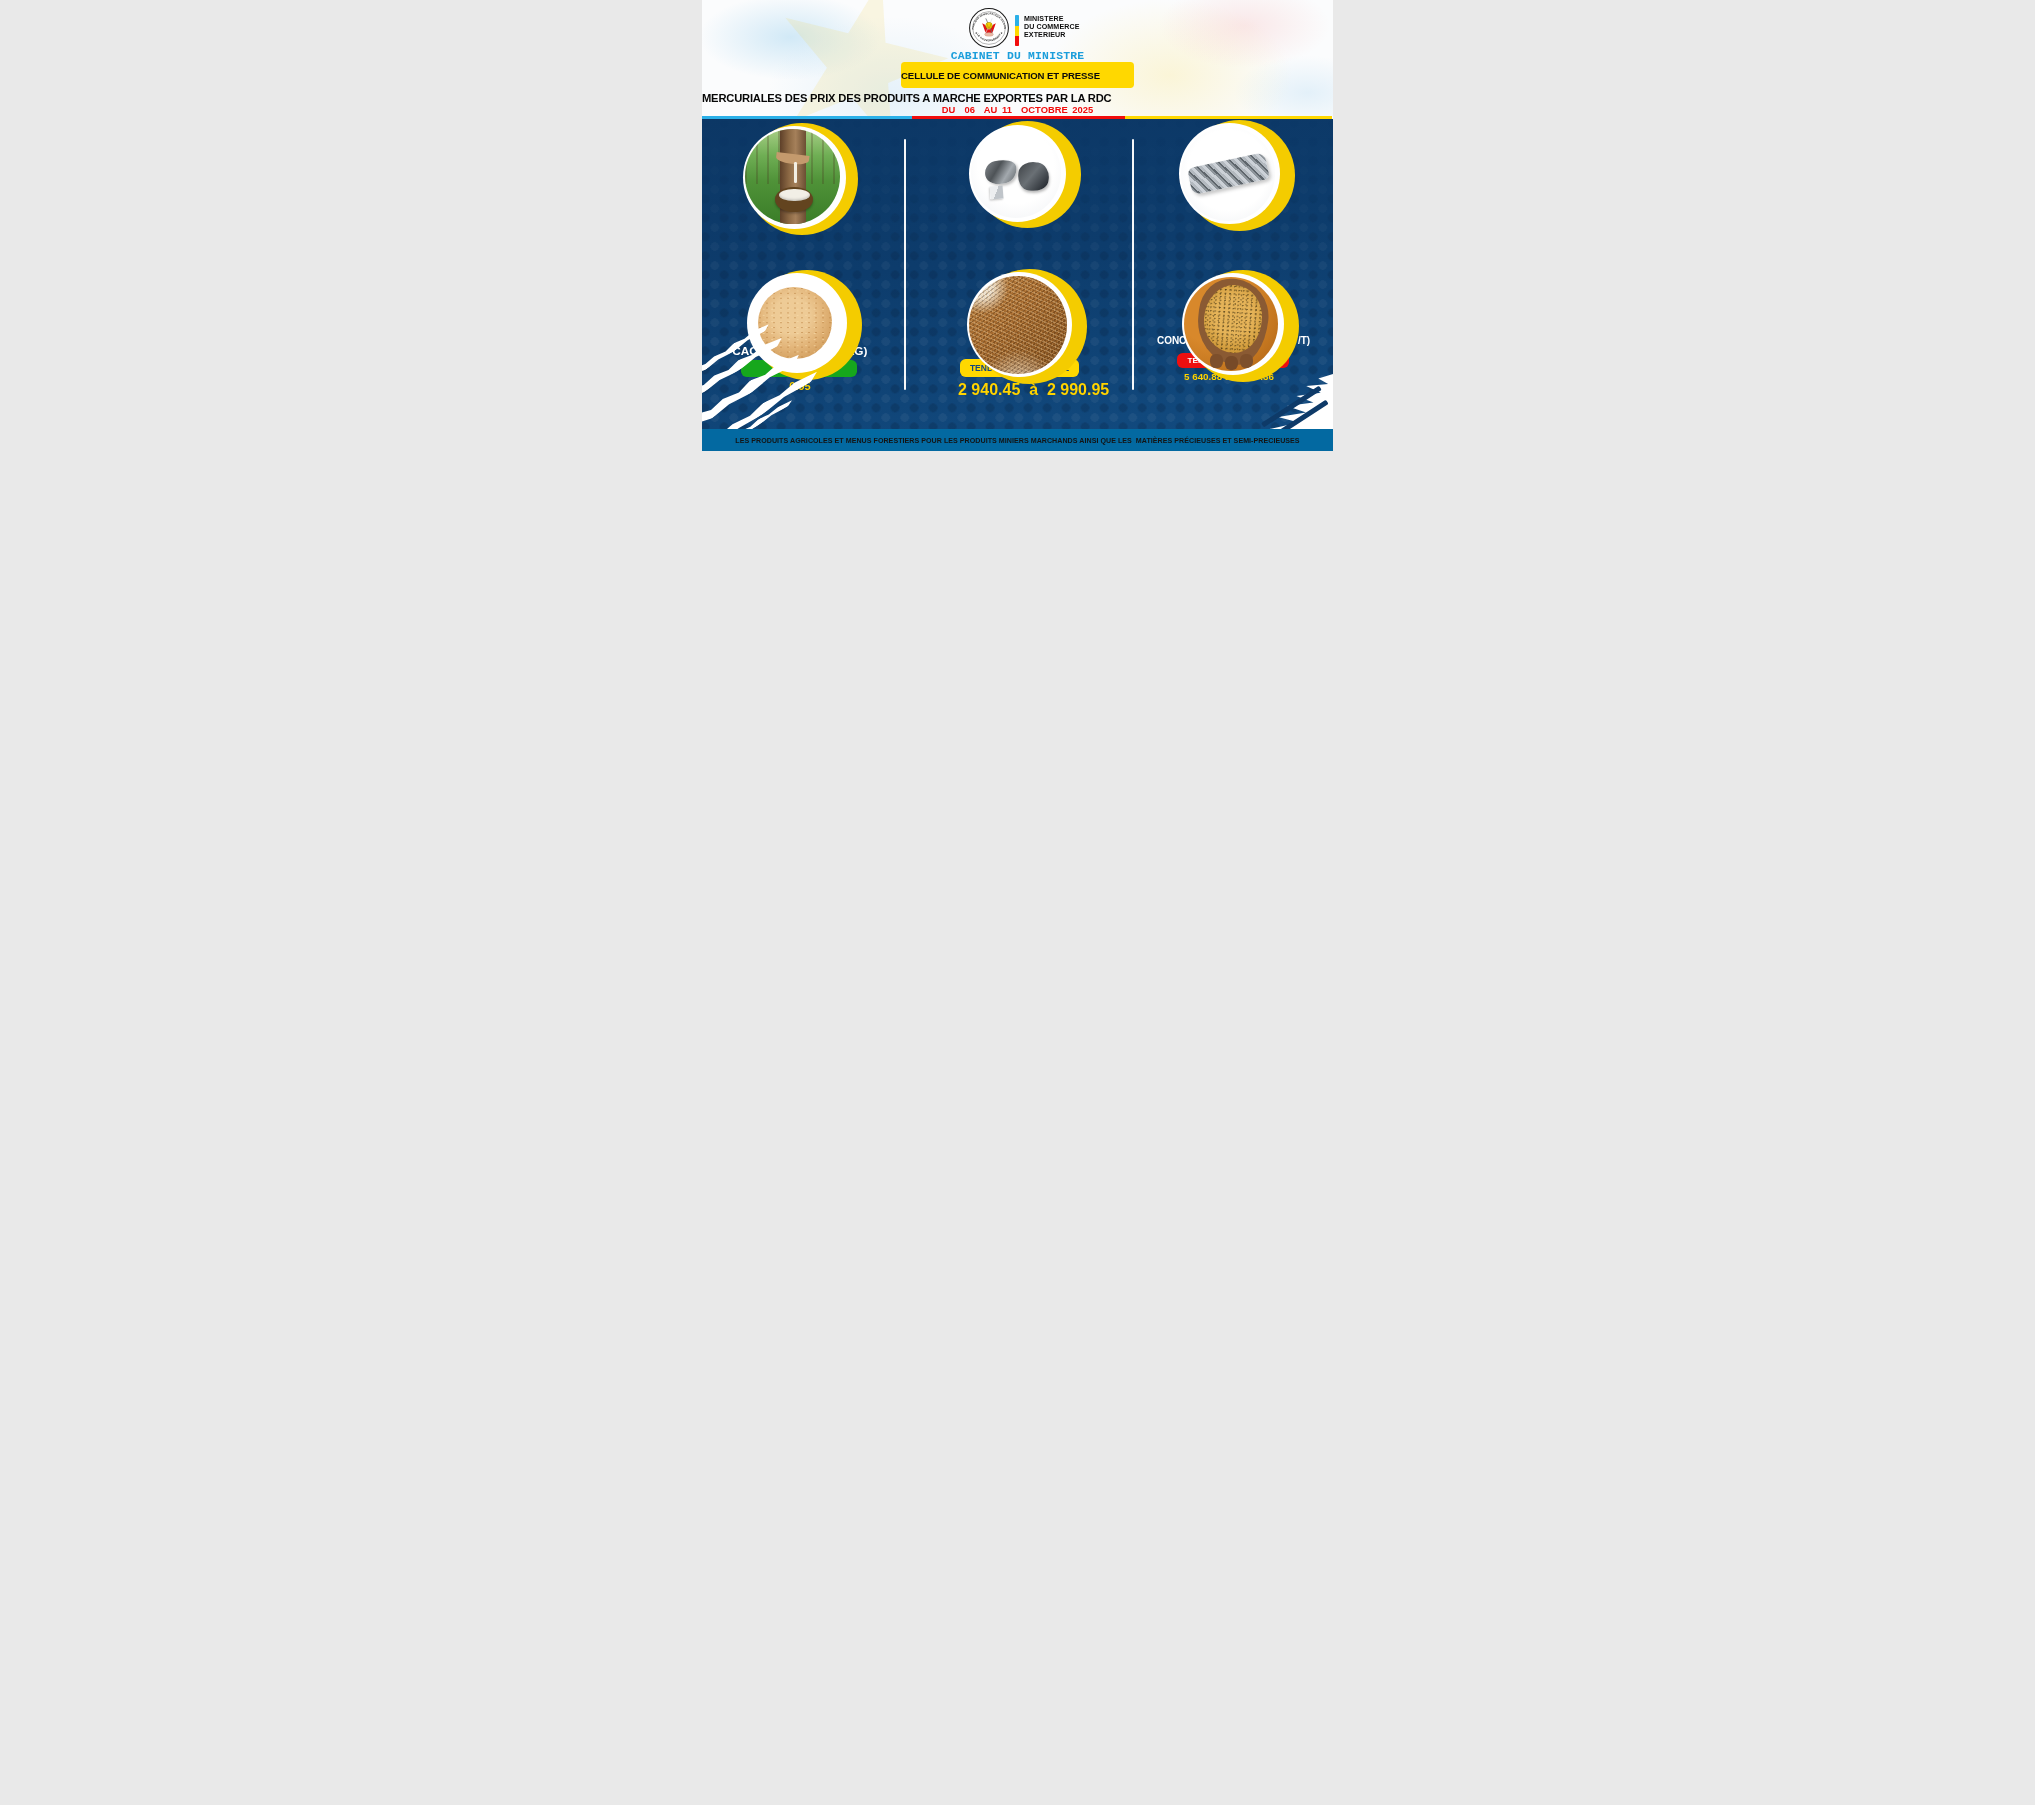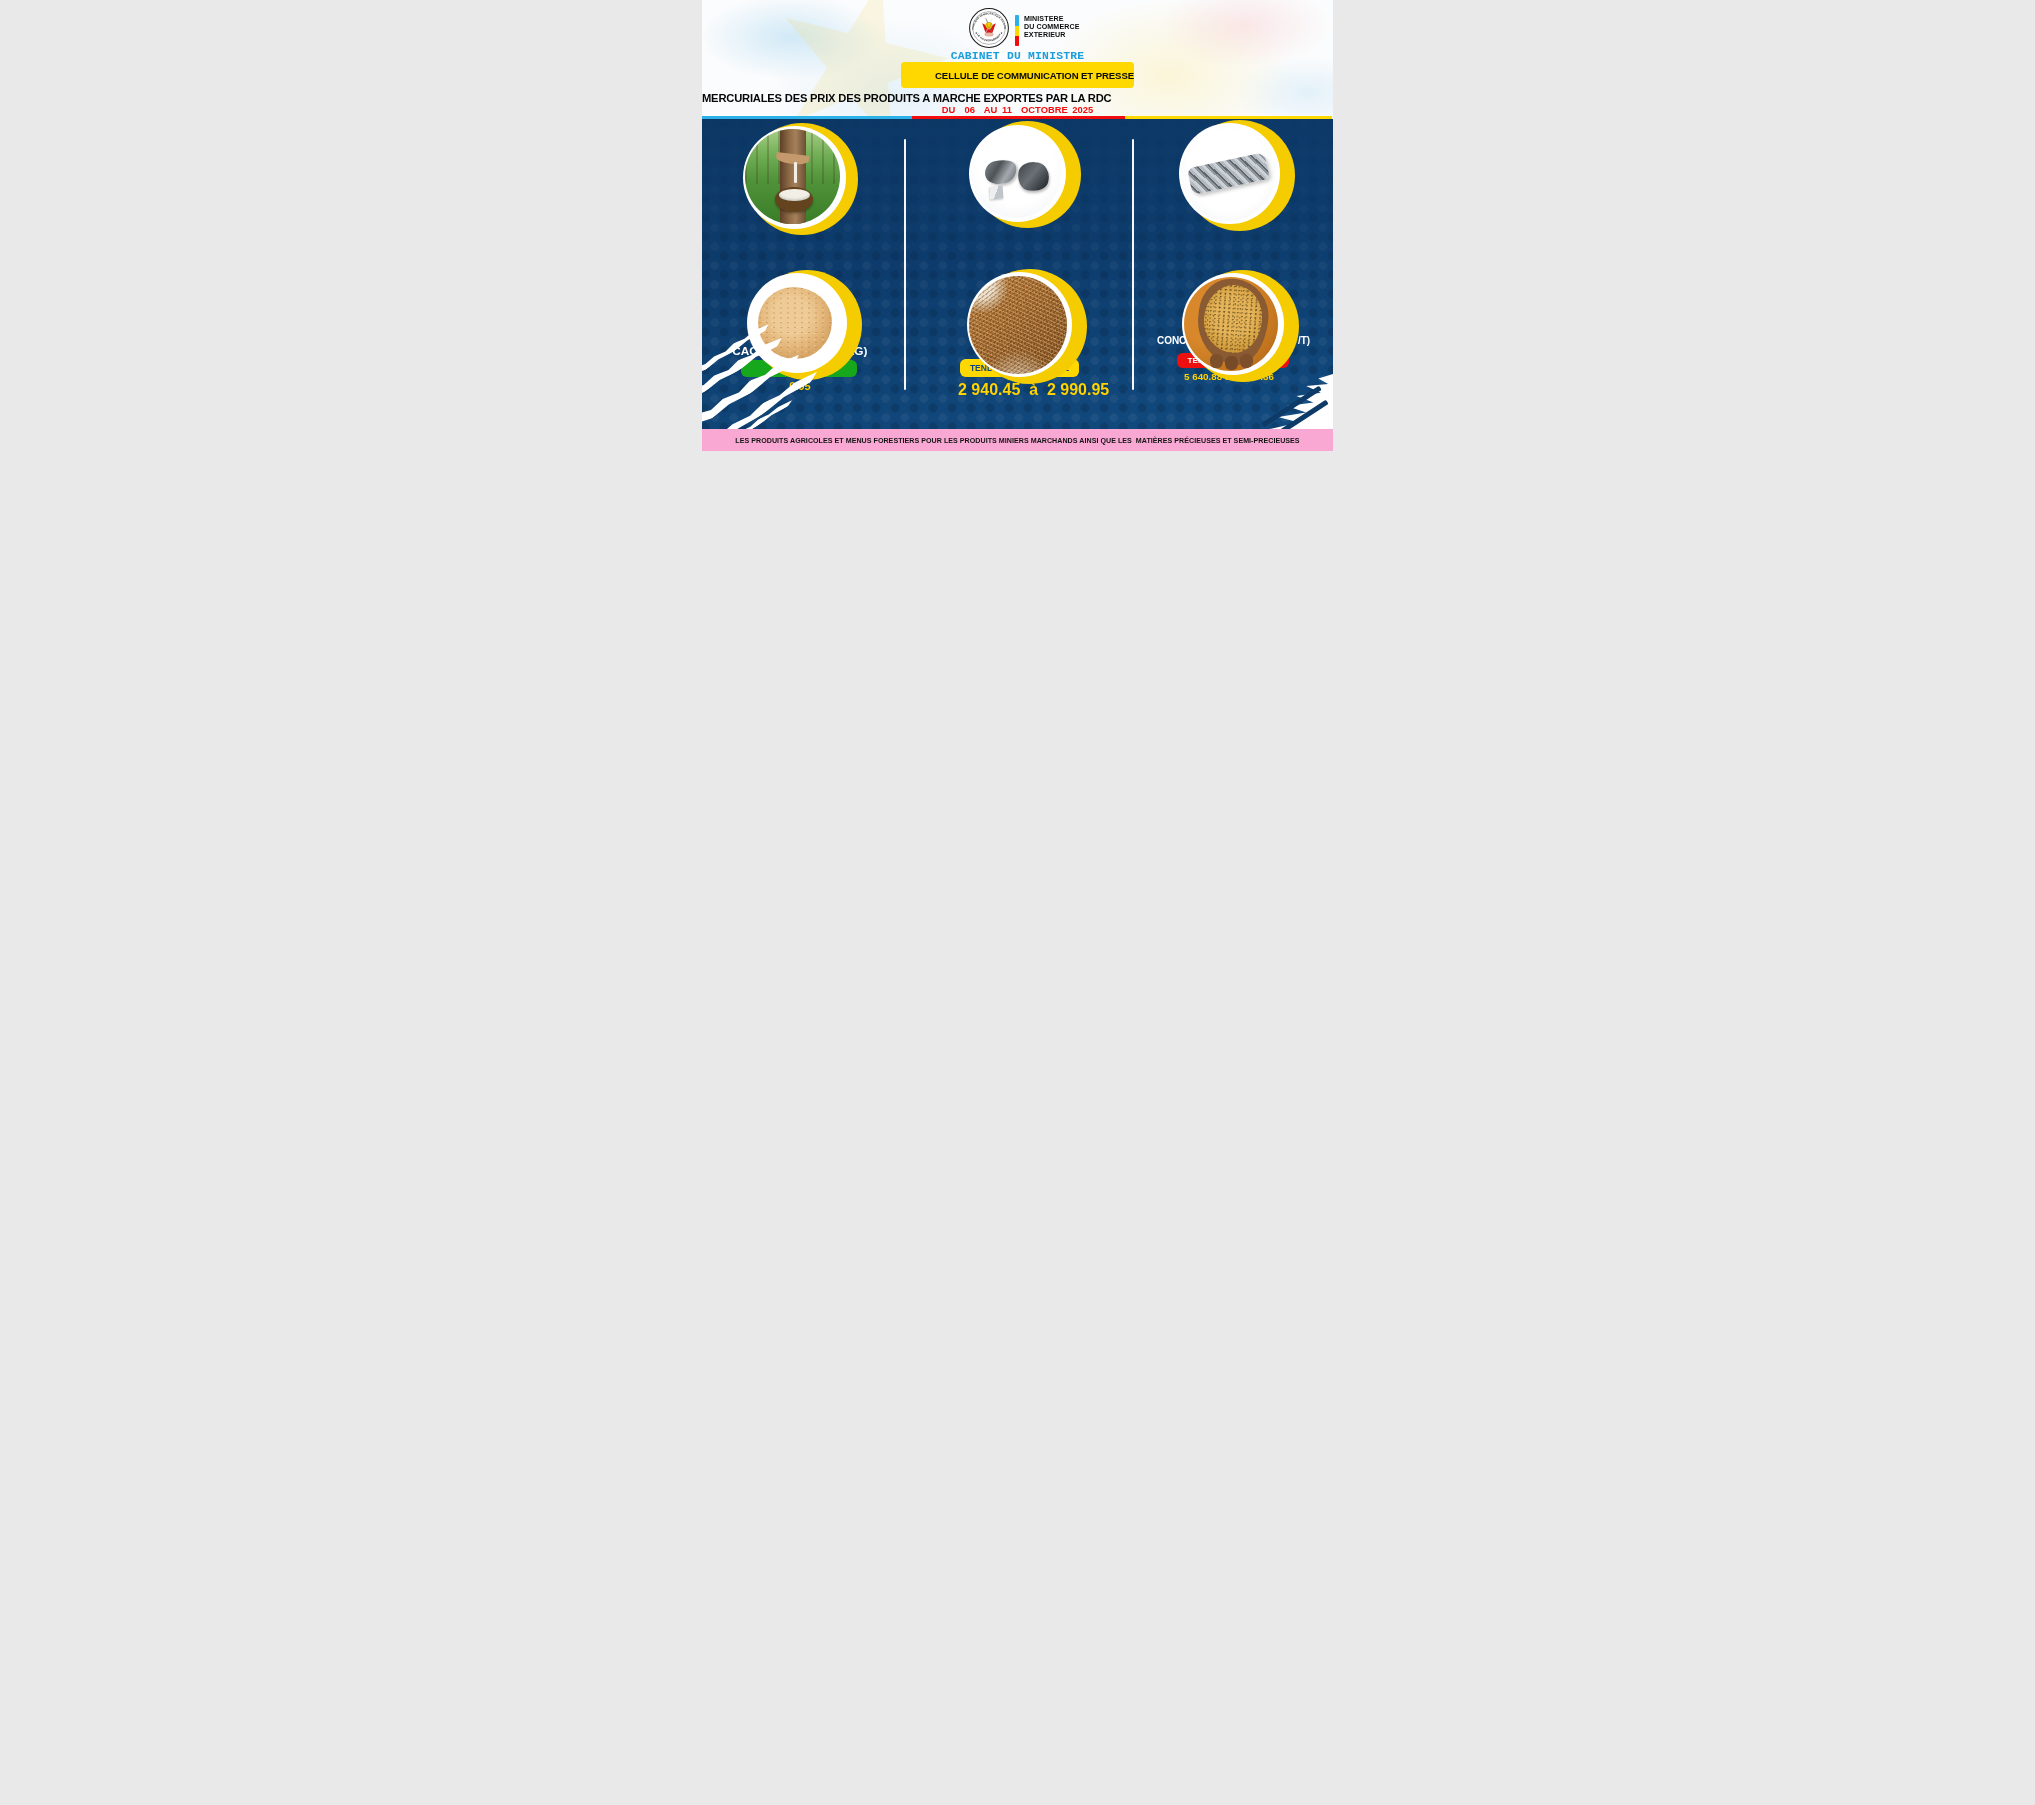--- a/index.html
+++ b/index.html
@@ -20,21 +20,21 @@
       radial-gradient(ellipse 106px 53px at 96% 80%, rgba(172,214,240,.30), transparent 70%);
   }
   .motif-star { position:absolute; left:71px; top:-24.4px; width:175px; height:175px; background:#f3d64f; opacity:.16; transform:rotate(14deg);
     clip-path:polygon(50% 0%,61% 35%,98% 35%,68% 57%,79% 91%,50% 70%,21% 91%,32% 57%,2% 35%,39% 35%); }
   .logo { position:absolute; left:267px; top:8.1px; width:40px; height:40px; }
   .brand-bar { position:absolute; left:313px; top:14.7px; width:3.7px; height:31px; border-radius:0.8px;
     background:linear-gradient(180deg,#2bb0e8 0 34%,#ffd800 34% 67%,#f10d0d 67% 100%); }
   .ministry { position:absolute; left:322px; top:16.3px; color:#0c0c0c; font-weight:bold; font-size:7.1px; line-height:7.7px; letter-spacing:0.1px; }
   .cabinet { position:absolute; left:0; top:50px; width:100%; text-align:center; color:#1b9edb; font-weight:bold; font-size:11.4px; letter-spacing:0.2px;font-family:Liberation Mono, monospace; }
   .banner { position:absolute; left:199px; top:62px; width:233px; height:26px; background:#ffd800; border-radius:3.7px;
-    display:flex; align-items:center; justify-content:flex-end; }
+    display:flex; align-items:center; justify-content:flex-start; }
   .banner-text { color:#0b0b0b; font-weight:bold; font-size:9.6px; letter-spacing:-0.1px; }
   .main-title { position:absolute; left:0; top:92px; width:100%; text-align:left; color:#070707; font-weight:bold; font-size:11.2px; letter-spacing:-0.2px; white-space:pre; }
   .period { position:absolute; left:0; top:104px; width:100%; text-align:center; color:#f10d0d; font-weight:bold; font-size:9.4px; word-spacing:2px; white-space:pre; }
   .stripe { position:absolute; left:0; top:116px; width:100%; height:3.3px; }
   .stripe .s-blue { position:absolute; left:0; top:0; width:210px; height:3.3px; background:#2bb0e8; }
   .stripe .s-red  { position:absolute; left:210px; top:0; width:214px; height:3.3px; background:#f10d0d; }
   .stripe .s-yellow { position:absolute; left:423px; top:0; width:207px; height:3.3px; background:#ffd800; }
   
   .main { position:absolute; left:0; top:119px; width:100%; height:310px;
     background:linear-gradient(173deg,#0c3765 0%,#0d3c6c 45%,#104578 80%,#124b80 100%); overflow:hidden; }
@@ -144,21 +144,21 @@
   .bl2 { left:-19px; top:243px; width:107px; height:9.4px; transform:rotate(-32deg); }
   .bl3 { left:-14.7px; top:264px; width:122px; height:11px; transform:rotate(-33deg); }
   .bl4 { left:-10.6px; top:287px; width:138px; height:9.4px; transform:rotate(-34deg); }
   .bl5 { left:12.2px;  top:302px; width:85px; height:5.3px; transform:rotate(-33deg); }
   .wedge { position:absolute; right:0; bottom:0; width:122px; height:55px; background:#ffffff;
     clip-path:polygon(100% 0,88% 8%,96% 18%,78% 22%,90% 34%,70% 40%,84% 52%,62% 58%,78% 70%,55% 78%,72% 88%,48% 100%,100% 100%); }
   .navy-bar { position:absolute; background:#0e3a68; border-radius:1.6px; }
   .nb1 { right:7.3px; bottom:19.5px; width:69px; height:5.3px; transform:rotate(-33deg); }
   .nb2 { right:0.8px; bottom:9px; width:61px; height:4.5px; transform:rotate(-33deg); }
   
-  .footer { position:absolute; left:0; top:429px; width:100%; height:23px; background:#f9a8d4; display:flex; align-items:center; justify-content:center; }
+  .footer { position:absolute; left:0; top:429px; width:100%; height:23px; background:#0369a1; display:flex; align-items:center; justify-content:center; }
   .footer-text { color:#141414; font-weight:bold; font-size:7.1px; letter-spacing:0.04px; white-space:pre; }
 </style>
 </head>
 <body>
 
 <div class="page">
 
   <div class="header">
     <div class="header-motifs"></div>
     <div class="motif-star"></div>

